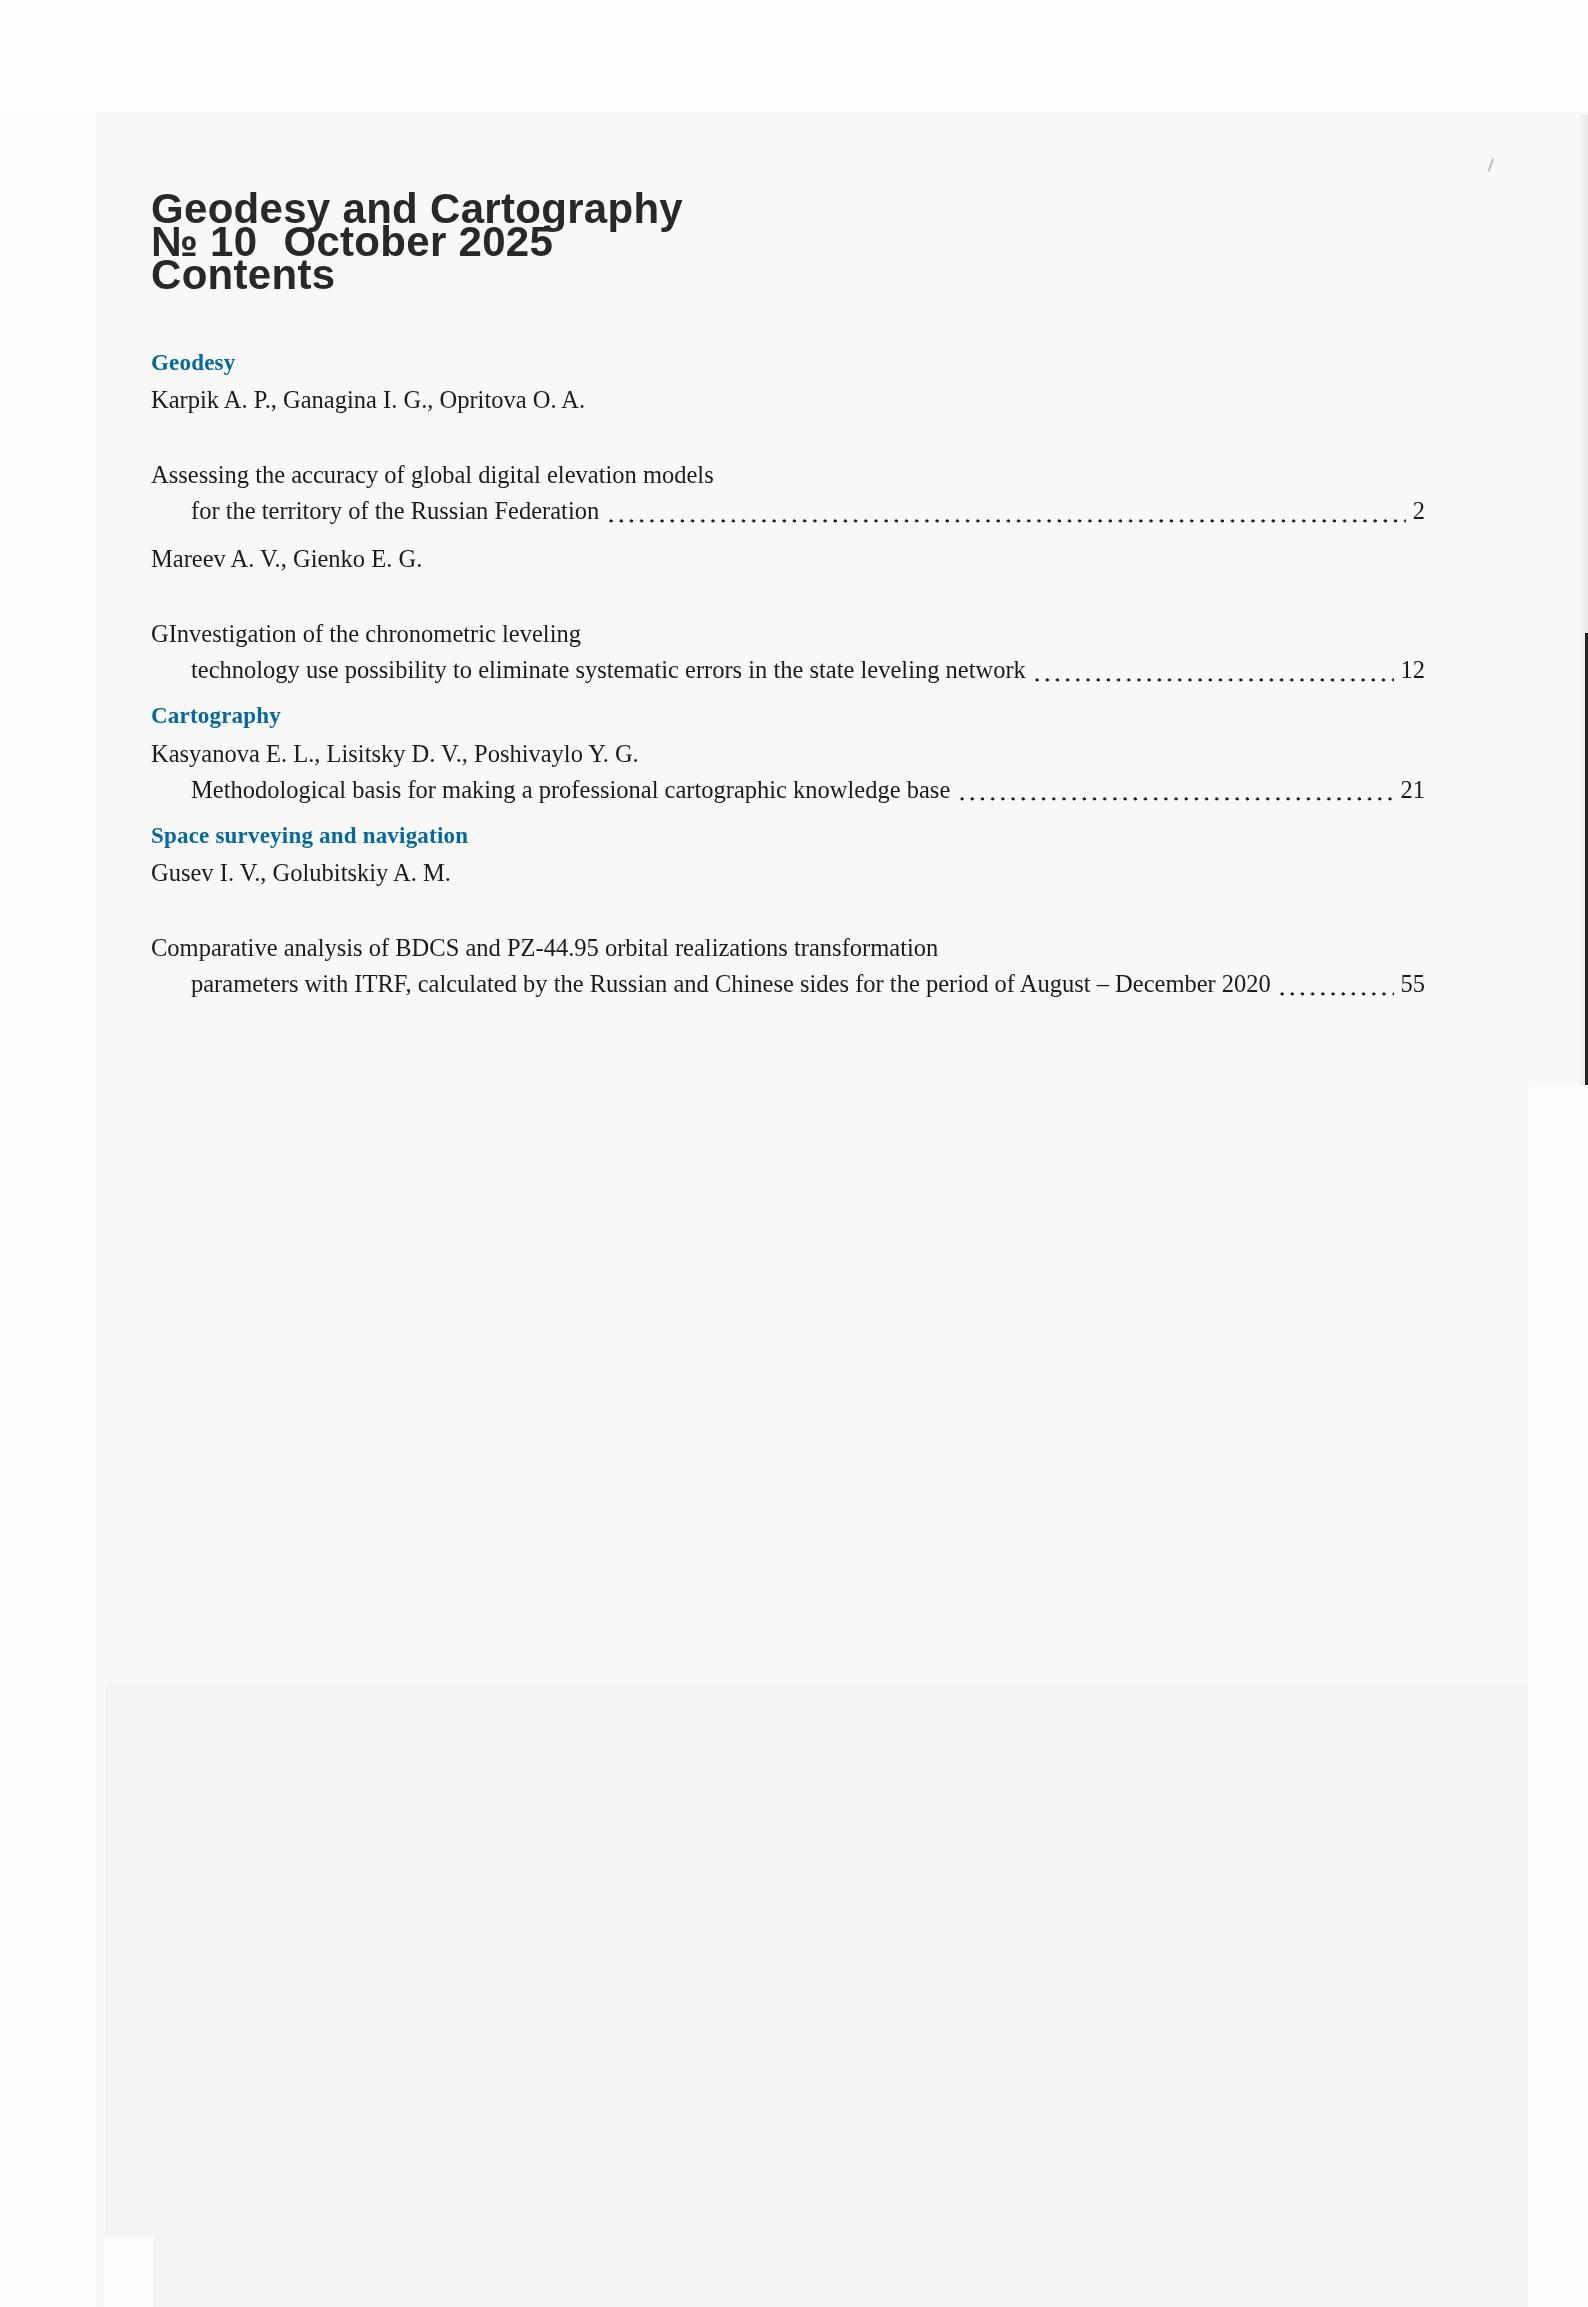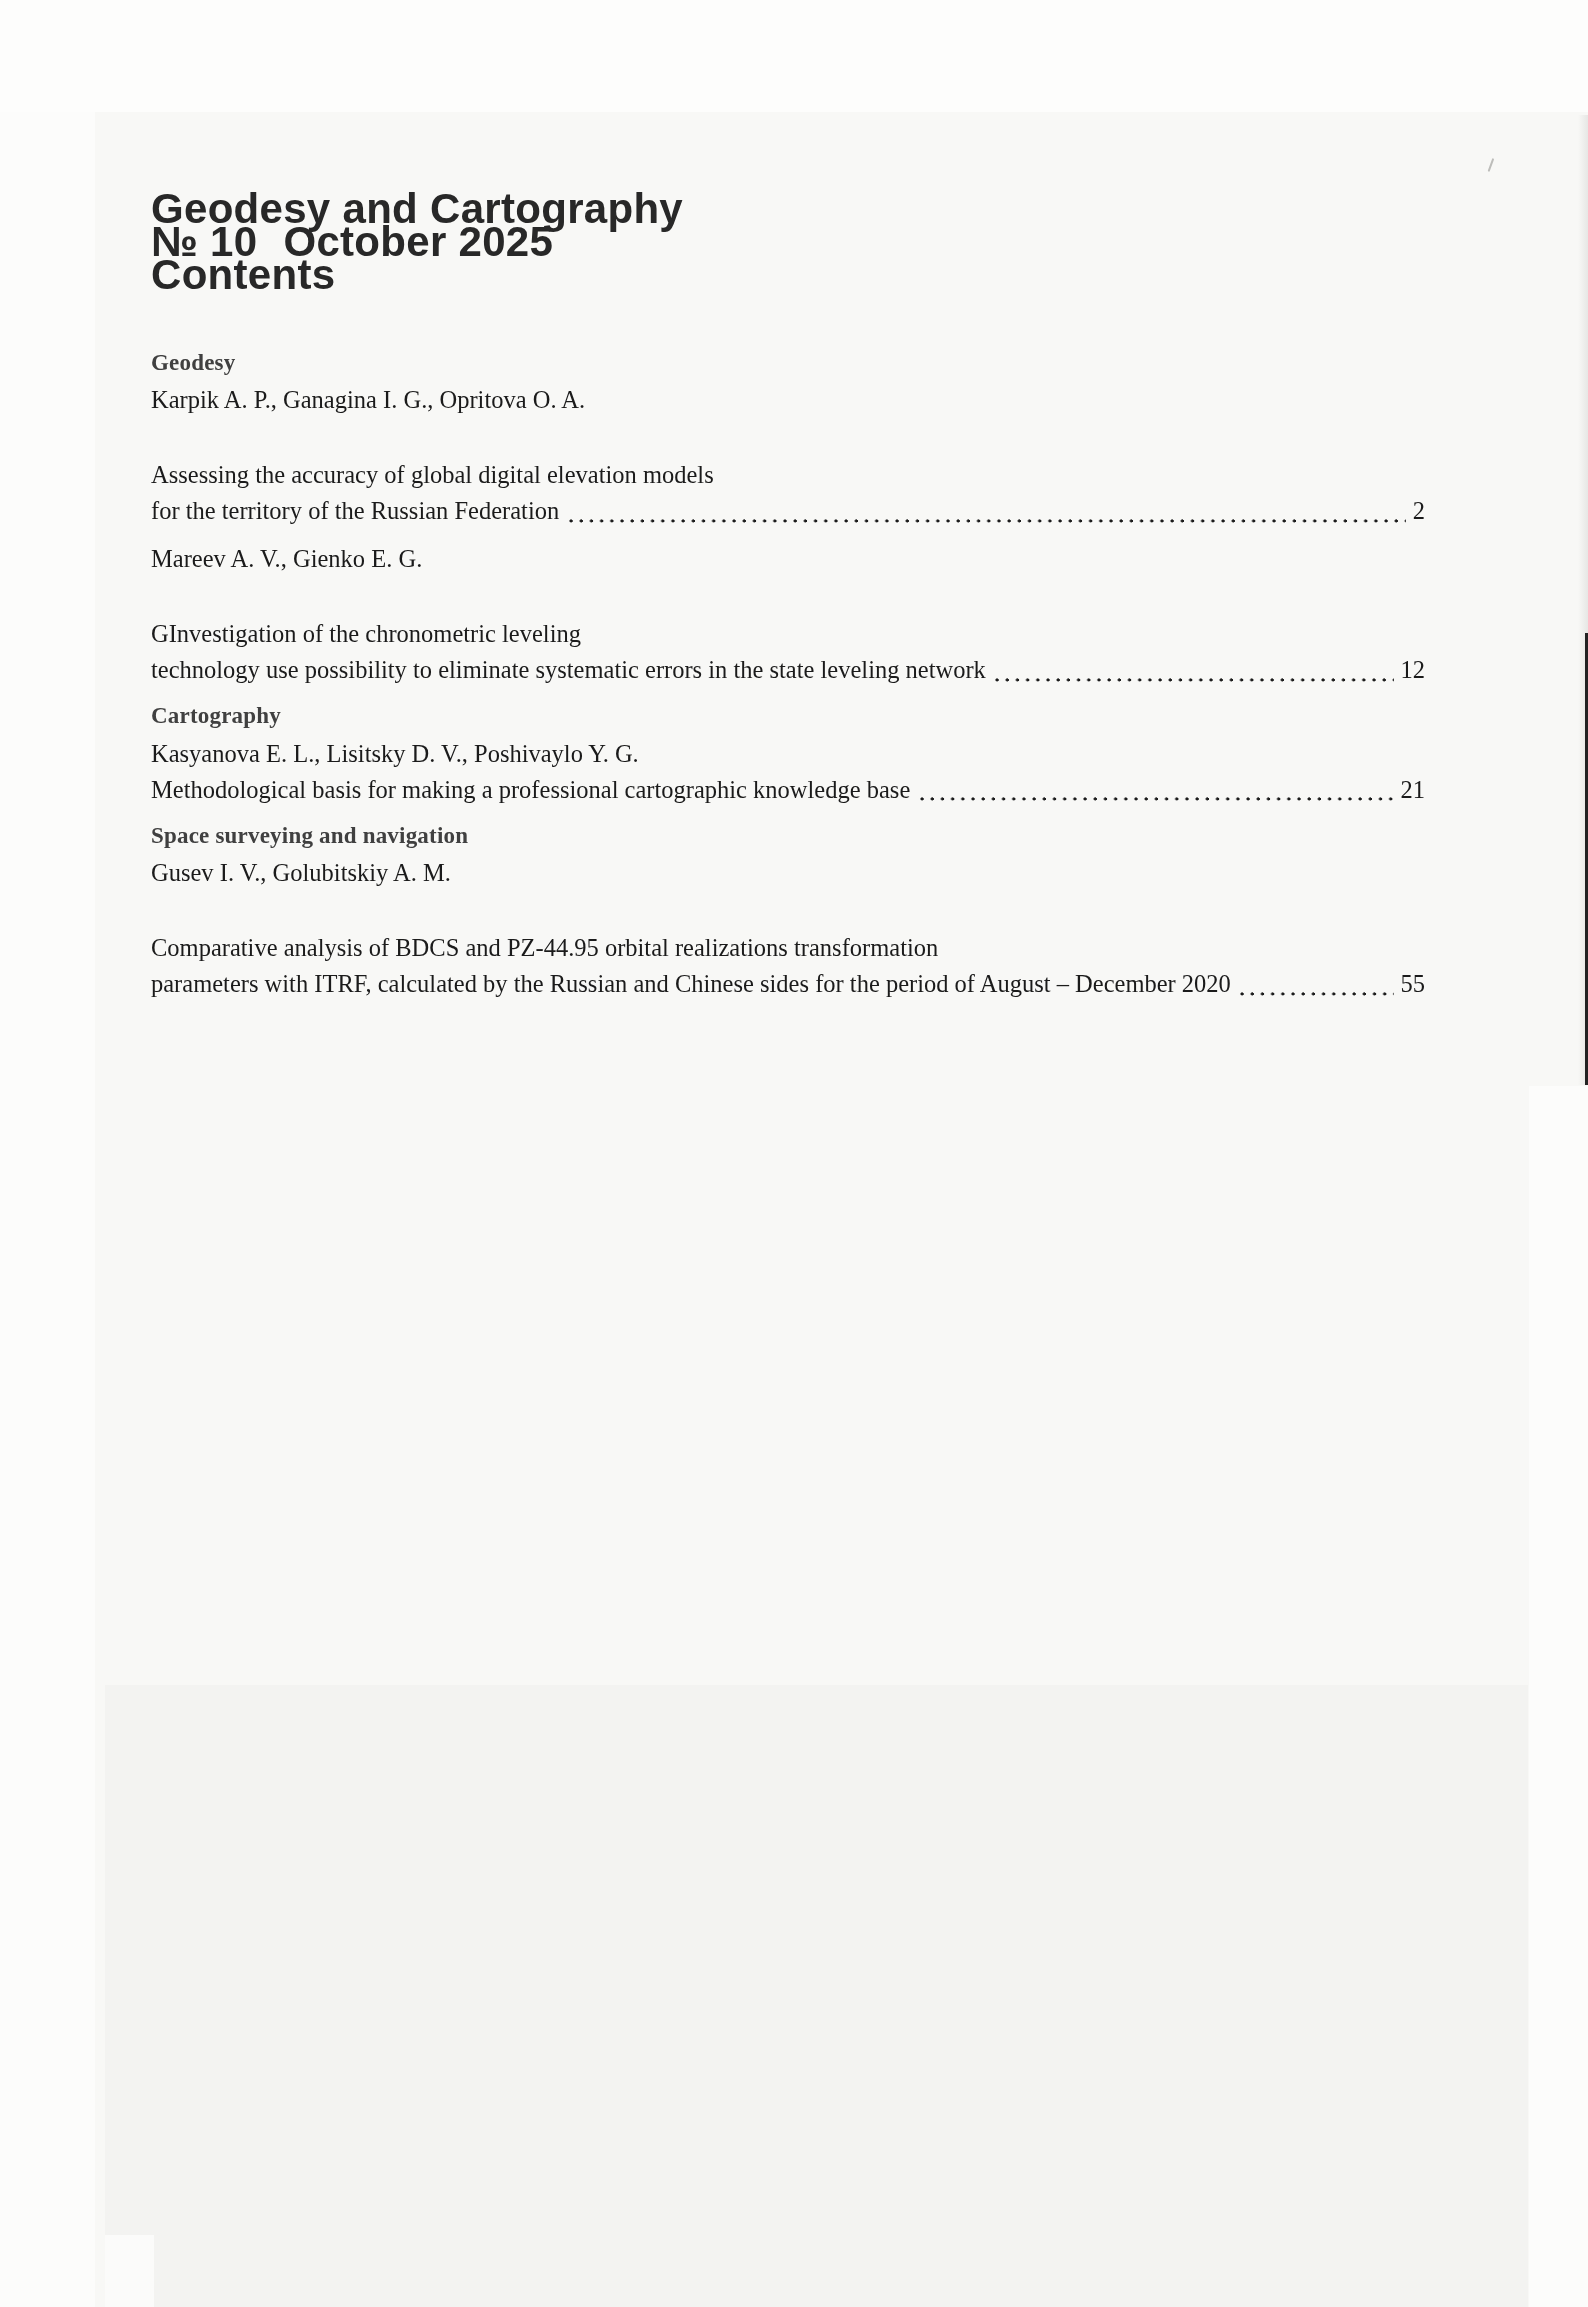--- a/index.html
+++ b/index.html
@@ -26,26 +26,26 @@
   .masthead {
     font-family: "Liberation Sans", "DejaVu Sans", sans-serif;
     font-weight: 700; font-size: 42px; line-height: 33px;
     color:#282828; letter-spacing: 0.3px;
   }
   .m-line { height: 33px; white-space: nowrap; }
   .issue-date { margin-left: 26px; }
   .toc { margin-top: 56px; font-size: 24.5px; line-height: 36px; }
   .section-heading {
     font-weight: 700; font-size: 23px; line-height: 31px;
-    color: #404040; margin: 0 0 4.1px 0; letter-spacing: 0.2px;
+    color: #0369a1; margin: 0 0 4.1px 0; letter-spacing: 0.2px;
   }
   .entry { margin: 0 0 12.2px 0; }
   .authors { font-weight: 400; }
   .title-line { white-space: nowrap; margin-top: 39px; }
-  .leader-line { display: flex; align-items: flex-end; }
+  .leader-line { display: flex; align-items: flex-end; margin-left: 40px; }
   .title-last { flex: none; white-space: nowrap; }
   .dots {
     flex: 1; min-width: 20.4px; height: 4.1px;
     align-self: flex-end; margin: 0 6.8px 6.1px 9.5px;
     background-image: radial-gradient(circle at 2px 2px, #1c1c1c 1.4px, rgba(0,0,0,0) 1.8px);
     background-size: 10.2px 4.1px; background-repeat: repeat-x;
   }
   .pageno { flex: none; }
 </style>
 </head>

